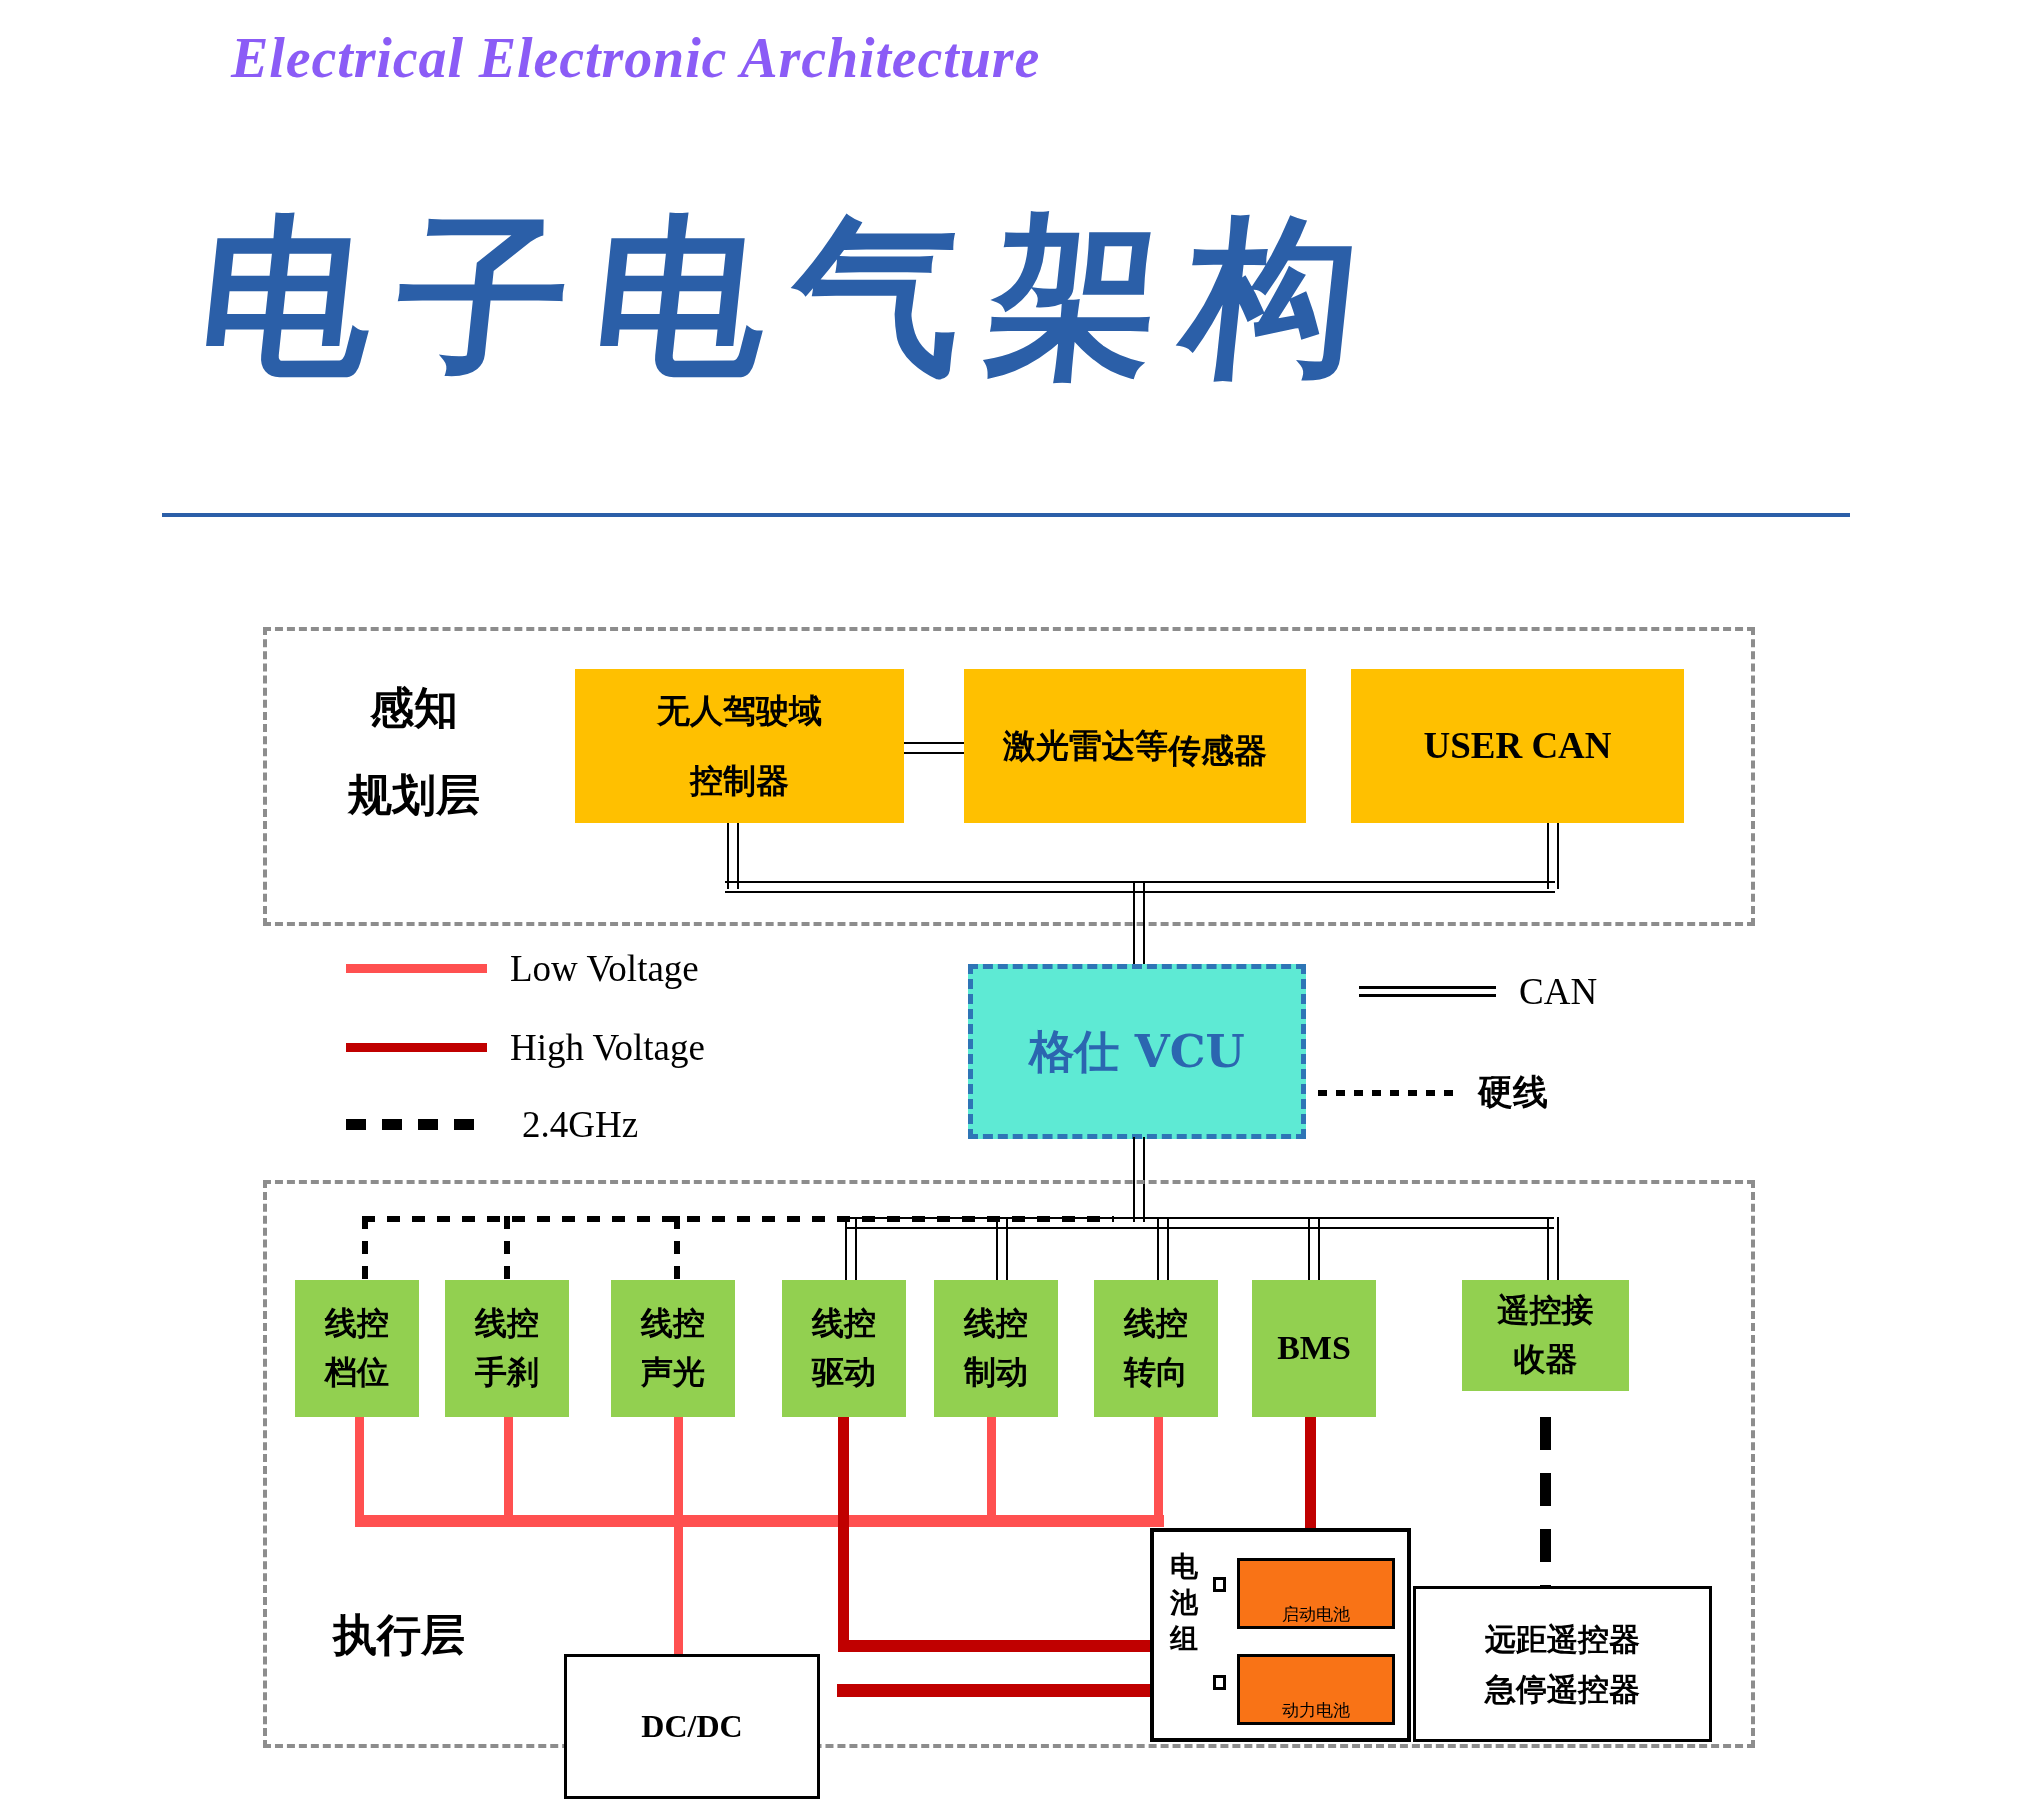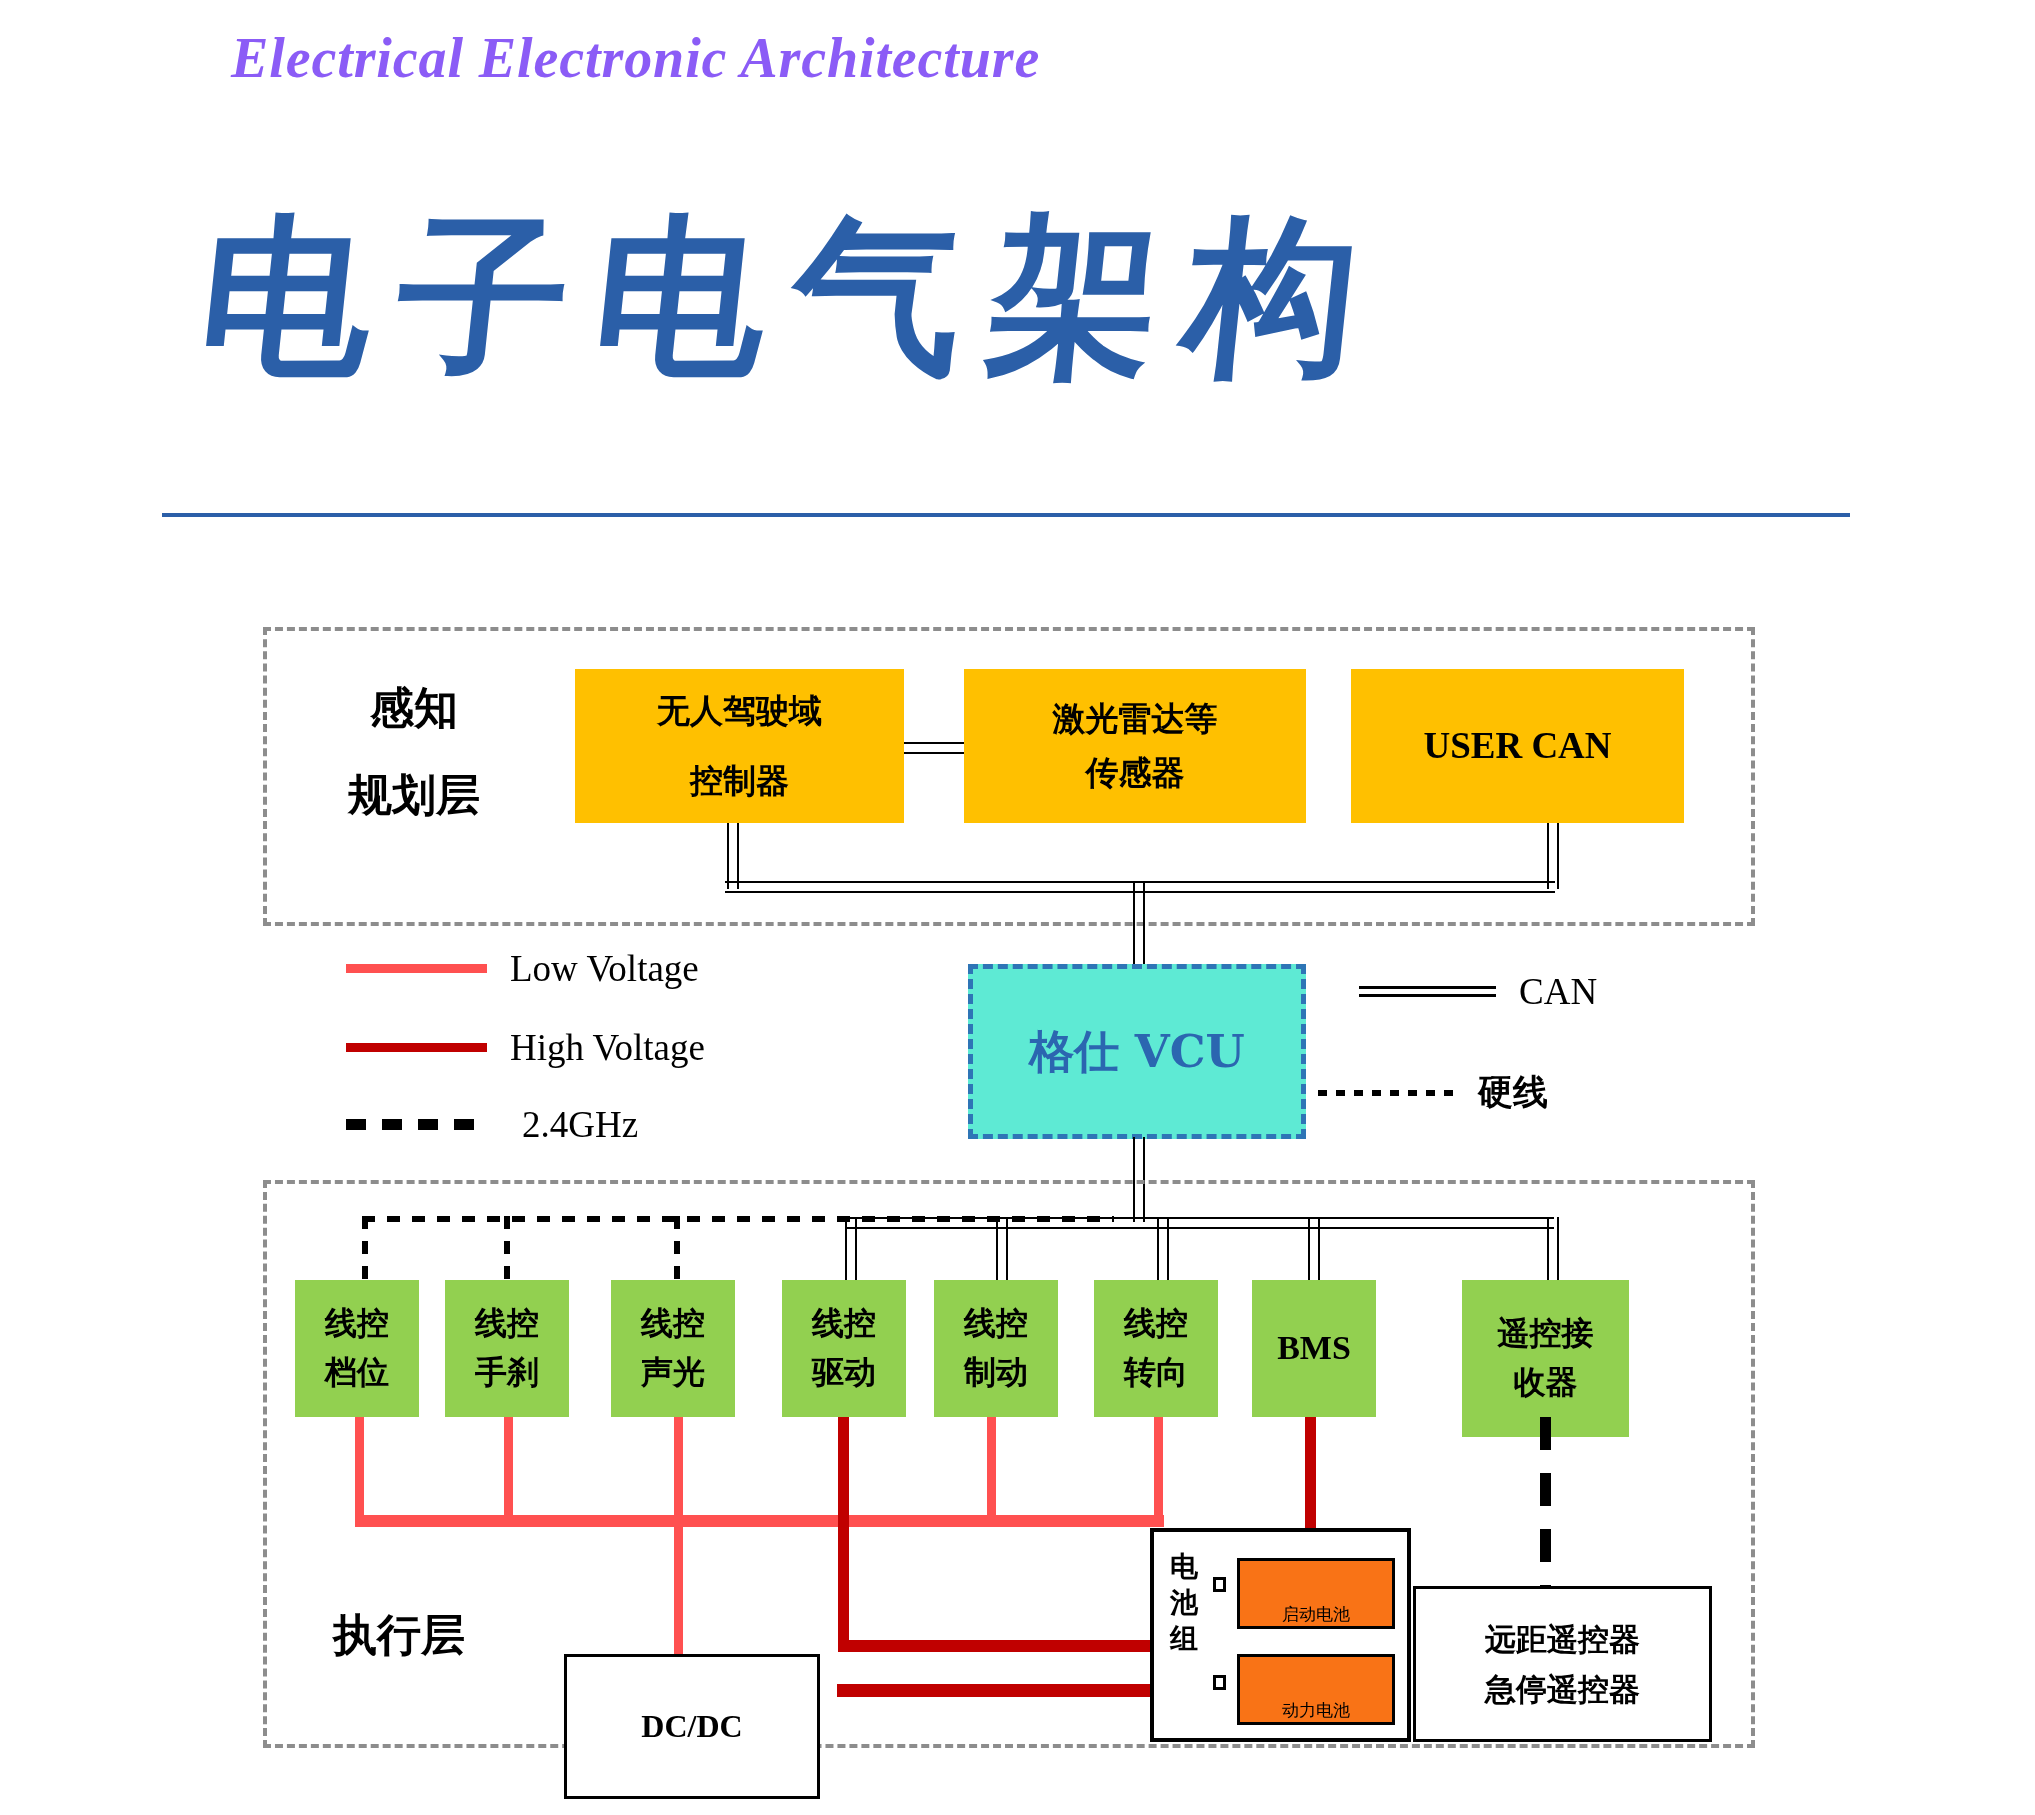--- a/index.html
+++ b/index.html
@@ -105,21 +105,21 @@
 <div class="layer-caption" id="caption-perception">
   <div>感知</div>
   <div style="margin-top:32px">规划层</div>
 </div>
 
 <div class="node yellow" style="left:575px;top:669px;width:329px;height:154px;flex-direction:column">
   <span>无人驾驶域</span>
   <span style="margin-top:27px">控制器</span>
 </div>
 
-<div class="node yellow" style="left:964px;top:669px;width:342px;height:154px;flex-direction:column">
+<div class="node yellow" style="left:964px;top:669px;width:342px;height:154px;flex-direction:row">
   <span>激光雷达等</span>
   <span style="margin-top:11px">传感器</span>
 </div>
 
 <div class="node yellow latin" style="left:1351px;top:669px;width:333px;height:154px;">
   <span>USER CAN</span>
 </div>
 
 <div class="w can-h" style="left:904px;top:742px;width:60px;"></div>
 
@@ -190,21 +190,21 @@
   <span>线控</span>
   <span style="margin-top:7.7px">制动</span>
 </div>
 <div class="node green" style="left:1094px;top:1280px;width:124px;height:137px;flex-direction:column">
   <span>线控</span>
   <span style="margin-top:7.7px">转向</span>
 </div>
 <div class="node green latin" style="left:1252px;top:1280px;width:124px;height:137px;">
   <span>BMS</span>
 </div>
-<div class="node green" style="left:1462px;top:1280px;width:167px;height:157px;flex-direction:column">
+<div class="node green" style="left:1462px;top:1280px;width:167px;height:111px;flex-direction:column">
   <span>遥控接</span>
   <span style="margin-top:7.7px">收器</span>
 </div>
 
 <div class="w lv" style="left:355px;top:1417px;width:9.4px;height:107px;"></div>
 <div class="w lv" style="left:504px;top:1417px;width:9.4px;height:98px;"></div>
 <div class="w lv" style="left:674px;top:1417px;width:9.4px;height:98px;"></div>
 <div class="w lv" style="left:987px;top:1417px;width:9.4px;height:98px;"></div>
 <div class="w lv" style="left:1154px;top:1417px;width:9.4px;height:98px;"></div>
 <div class="w lv" style="left:355px;top:1515px;width:809px;height:12px;"></div>

